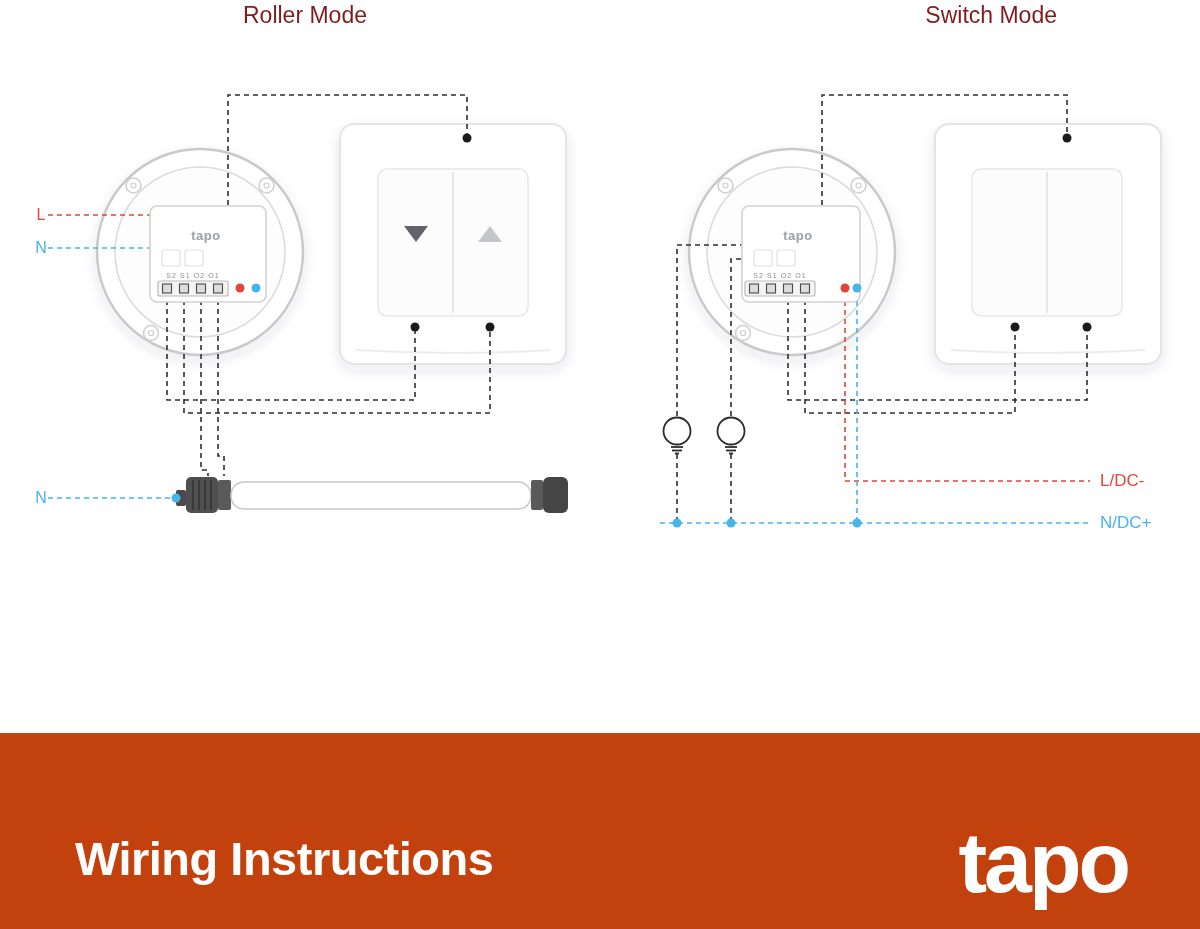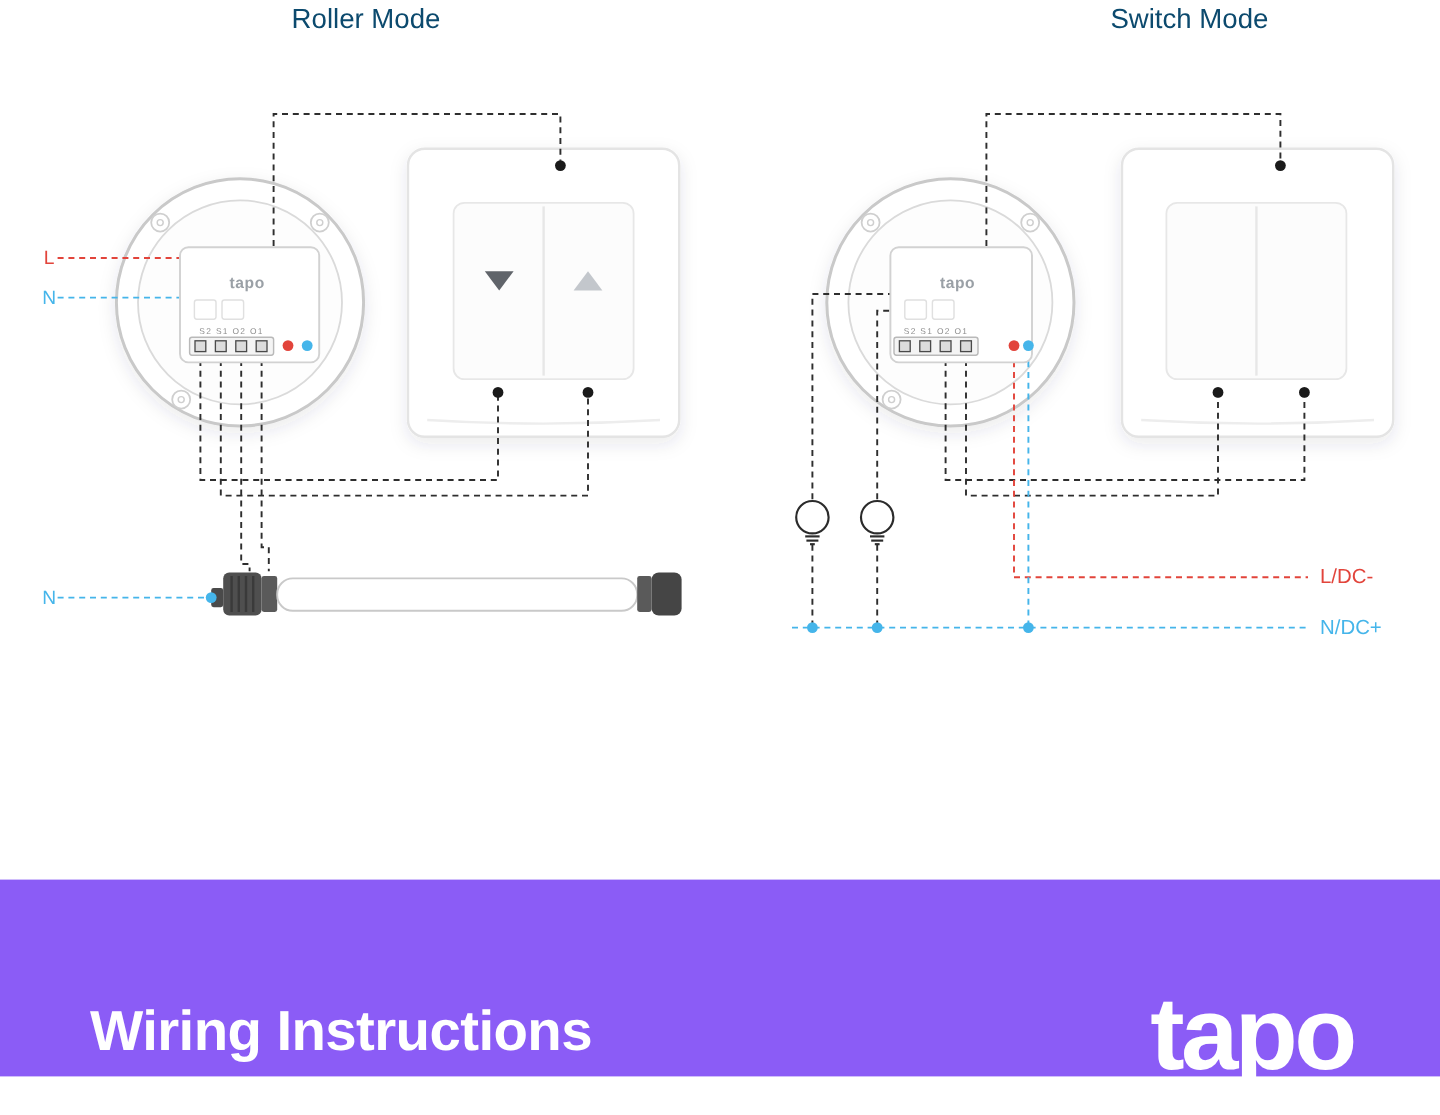--- a/index.html
+++ b/index.html
@@ -1,31 +1,31 @@
 <!DOCTYPE html>
 <html><head>
 <meta charset="utf-8">
 <style>
   html,body{margin:0;padding:0;background:#fff;}
   .page{position:relative;width:1200px;height:929px;background:#ffffff;overflow:hidden;
         font-family:"Liberation Sans",sans-serif;}
   .mode-title{position:absolute;top:2px;width:280px;text-align:center;
-              font-size:23px;color:#0c4a6e;font-weight:400;}
+              font-size:23px;color:#7f1d1d;font-weight:400;}
   #roller-title{left:165px;}
   #switch-title{left:777px;text-align:right;}
   svg.diagram{position:absolute;left:0;top:0;}
   svg text{font-family:"Liberation Sans",sans-serif;}
   .lbl{font-size:16px;font-weight:400;}
   .lbl-r{font-size:17px;font-weight:400;}
   .brand{font-size:13px;font-weight:bold;fill:#9aa0a6;letter-spacing:.5px;text-anchor:middle;}
   .term-lbl{font-size:7px;fill:#8d8d8d;letter-spacing:1.1px;text-anchor:middle;}
   .wire{fill:none;stroke:#2e2e2e;stroke-width:1.6;stroke-dasharray:5 4;}
   .cwire{fill:none;stroke-width:1.6;stroke-dasharray:5 4;}
   .dot{fill:#1a1a1a;}
-  .banner{position:absolute;left:0;top:733px;width:1200px;height:164px;background:#8b5cf6;}
+  .banner{position:absolute;left:0;top:733px;width:1200px;height:196px;background:#c2410c;}
   .banner-title{position:absolute;left:75px;top:102px;font-size:47px;font-weight:600;
                 color:#ffffff;letter-spacing:-0.5px;line-height:1;}
   .banner-logo{position:absolute;right:72px;top:86px;font-size:86px;font-weight:bold;
                color:#ffffff;letter-spacing:-3px;line-height:1;}
 </style>
 </head>
 <body>
 
 <div class="page">
 

